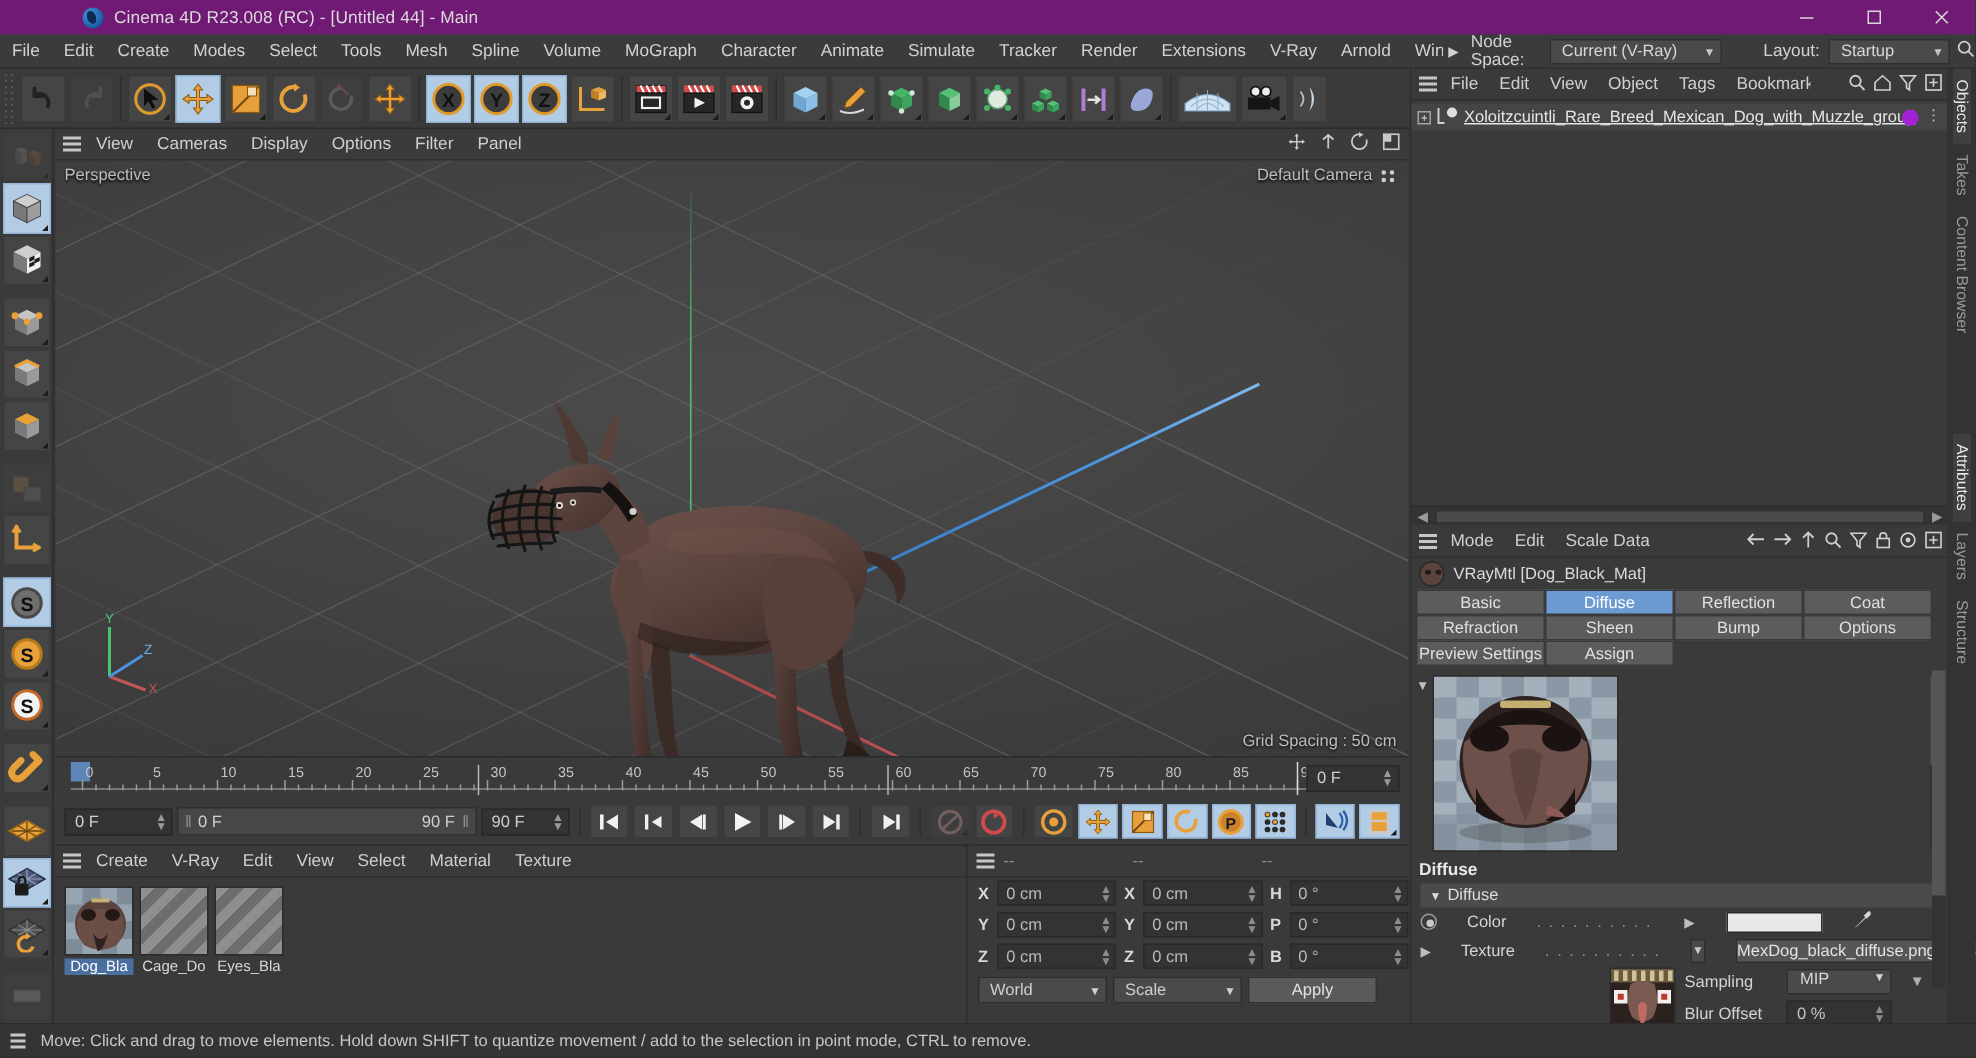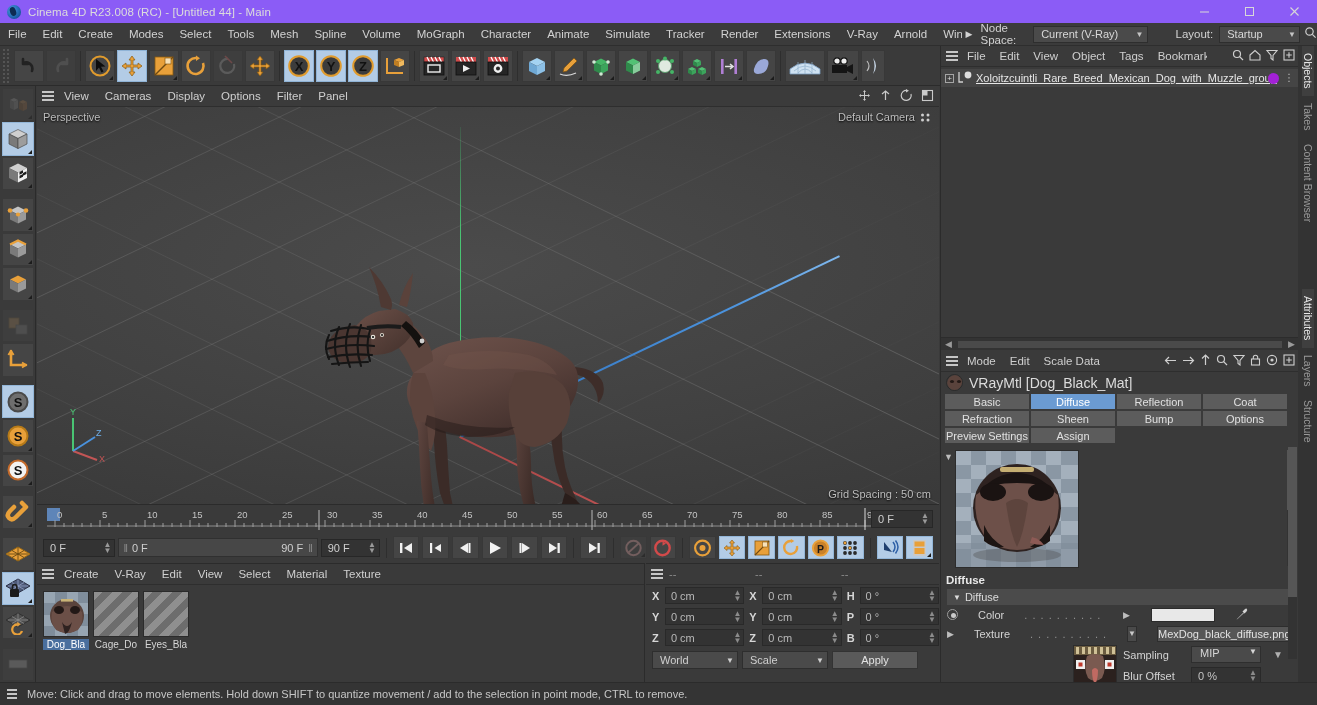--- a/index.html
+++ b/index.html
@@ -10,21 +10,21 @@
     font-size: 11px;
     color: #c8c8c8;
     overflow: hidden;
     user-select: none;
   }
   #app { position: relative; width: 1317px; height: 705px; background: #3a3a3a; }
 
   
   #titlebar {
     position: absolute; left: 0; top: 0; width: 1317px; height: 23px;
-    background: #8b5cf6; display: flex; align-items: center;
+    background: #701a75; display: flex; align-items: center; padding-left: 48px;
   }
   #titlebar .c4d-logo {
     width: 14px; height: 14px; margin-left: 7px; margin-right: 7px;
     border-radius: 50%;
     background: radial-gradient(circle at 35% 35%, #4a9be0 0%, #1b5fa8 65%, #0d3a6e 100%);
     position: relative;
   }
   #titlebar .c4d-logo:after{
     content:""; position:absolute; left:3px; top:2px; width:6px; height:9px;
     border-radius:50%; background:#0d2b52; transform:rotate(-20deg);
@@ -210,21 +210,21 @@
   #obj-hscroll { position: absolute; left: 0; bottom: 0; width: 358px; height: 13px;
     background: #333; display: flex; align-items: center; justify-content: space-between;
     border-top: 1px solid #2c2c2c; }
   #obj-hscroll .arw { color: #9a9a9a; font-size: 9px; padding: 0 4px; }
   #obj-hscroll .bar { flex: 1; height: 7px; margin: 0 2px; background: #4a4a4a; }
 
   #attrman { position: absolute; left: 0; top: 305px; width: 358px; height: 331px; background: #3a3a3a;}
   #mat-header { height: 21px; display: flex; align-items: center; gap: 6px; padding-left: 5px;}
   #mat-header .thumb { width: 17px; height: 17px; border-radius: 50%; overflow: hidden;
     border: 1px solid #2a2a2a; }
-  #mat-header .ttl { font-size: 14px; color: #dcdcdc; }
+  #mat-header .ttl { font-size: 11px; color: #dcdcdc; }
   .tabgrid { display: flex; flex-wrap: wrap; width: 348px; margin-left: 3px; }
   .tabgrid .tb { width: 86px; height: 17px; background: #5c5c5c; border: 1px solid #3a3a3a;
     color: #e0e0e0; font-size: 11px; display: flex; align-items: center; justify-content: center;}
   .tabgrid .tb.sel { background: #6b9bd2; color: #fff; }
   #prevzone { position: relative; height: 122px; margin-top: 4px; }
   #mat-preview { position: absolute; left: 14px; top: 2px; width: 124px; height: 118px;
     border: 1px solid #2c2c2c; overflow: hidden; }
   #prev-chev { position: absolute; left: 3px; top: 4px; color: #bdbdbd; font-size: 9px; }
   #prev-scroll { position: absolute; right: 3px; top: 2px; width: 9px; height: 116px; background: #333;}
   #prev-scroll .th { width: 9px; height: 60px; background: #565656; }

